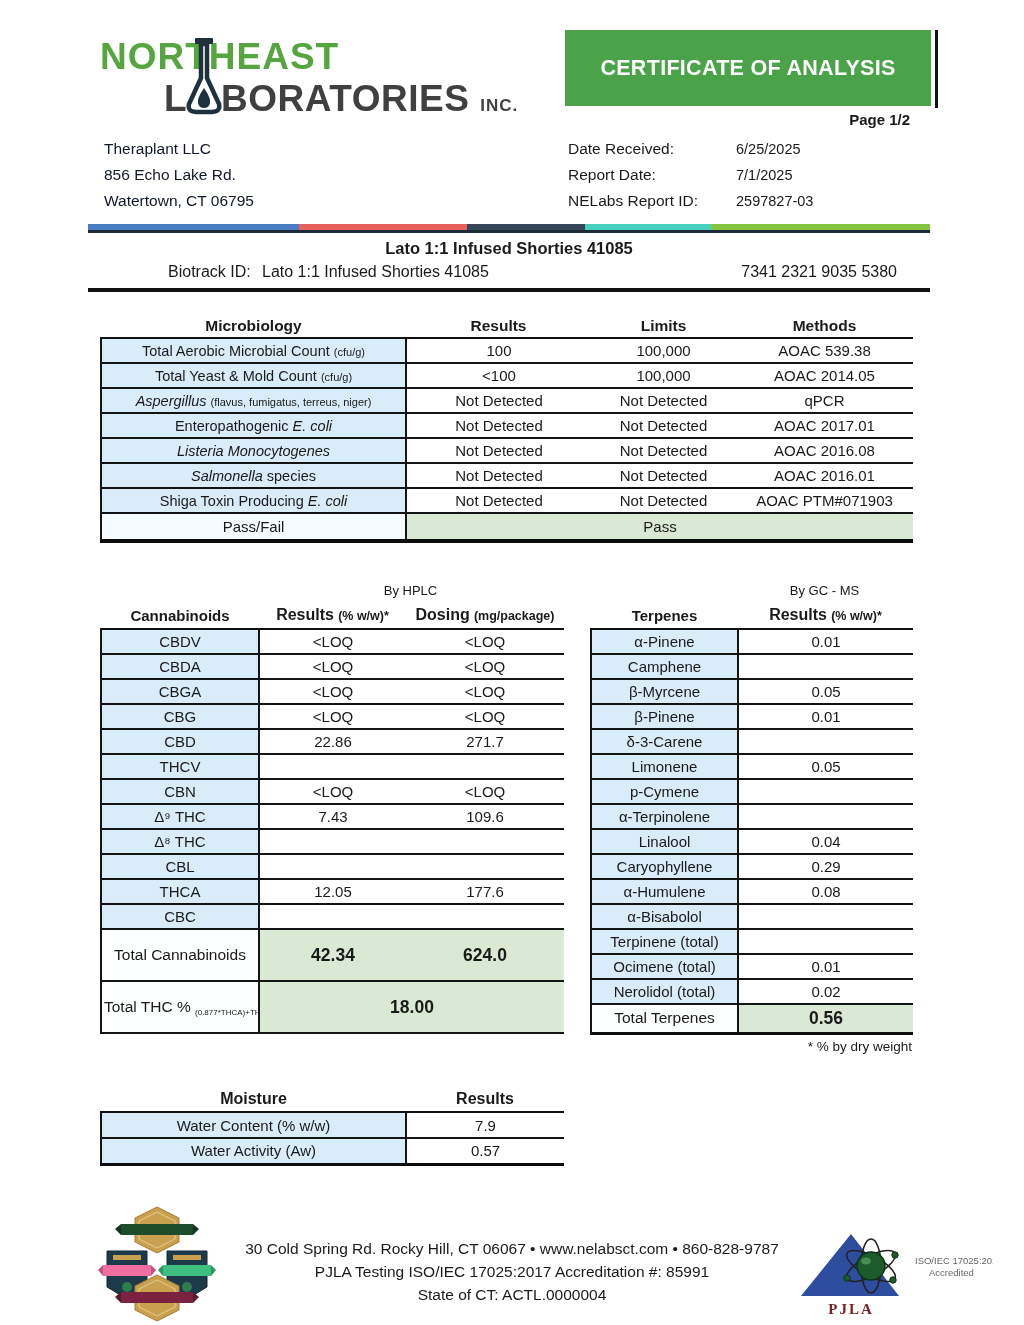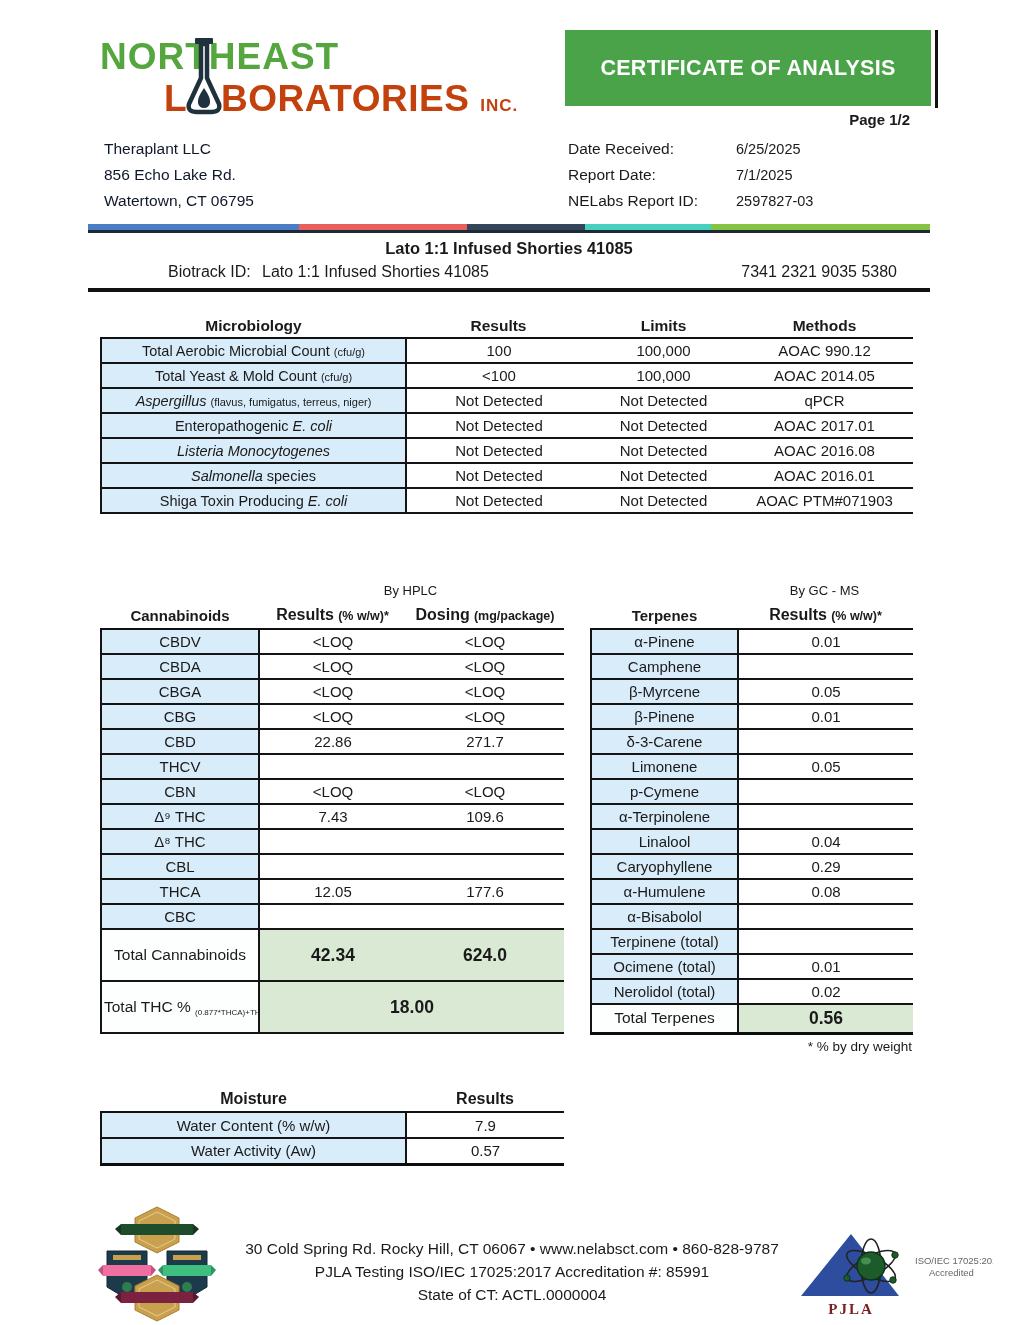--- a/index.html
+++ b/index.html
@@ -5,21 +5,21 @@
   * { margin:0; padding:0; box-sizing:border-box; }
   html,body { background:#e8e8e8; }
   .sheet {
     position:relative; width:1024px; height:1325px; background:#ffffff;
     font-family:"Liberation Sans", sans-serif; color:#1a1a1a; overflow:hidden;
     margin:0 auto;
   }
   
   .logo { position:absolute; left:100px; top:36px; width:420px; height:100px; }
   .logo-line1 { position:absolute; left:0; top:0; font-size:37px; font-weight:bold; letter-spacing:1px; color:#55a63e; }
-  .logo-line2 { position:absolute; left:64px; top:42px; font-size:37px; font-weight:bold; letter-spacing:0.5px; color:#c2410c; white-space:nowrap; }
+  .logo-line2 { position:absolute; left:64px; top:42px; font-size:37px; font-weight:bold; letter-spacing:0.5px; color:#404040; white-space:nowrap; }
   .logo-line2 .flask-gap { display:inline-block; width:34px; }
   .logo-inc { font-size:17px; letter-spacing:1px; }
   .flask { position:absolute; left:86px; top:2px; }
   .client { position:absolute; left:104px; top:136px; font-size:15.5px; line-height:26px; color:#0f172a; }
   .banner { position:absolute; left:565px; top:30px; width:366px; height:76px; background:#4aa349;
     display:flex; align-items:center; justify-content:center; color:#fff; font-size:21.5px; font-weight:bold; letter-spacing:0.3px; }
   .banner-vline { position:absolute; left:935px; top:30px; width:3px; height:78px; background:#111; }
   .page-label { position:absolute; left:760px; top:111px; width:150px; text-align:right; font-weight:bold; font-size:15px; }
   .meta { position:absolute; left:568px; top:136px; font-size:15.5px; line-height:26px; }
   .meta .lbl { display:inline-block; width:168px; }
@@ -140,21 +140,21 @@
         <tr class="hd">
       <th>Microbiology</th>
       <th>Results</th>
       <th>Limits</th>
       <th>Methods</th>
     </tr>
     <tr>
       <td class="nm"><span class="it"></span><span>Total Aerobic Microbial Count </span><span class="it"></span><span class="sm">(cfu/g)</span></td>
       <td class="vl">100</td>
       <td class="vl">100,000</td>
-      <td class="vl">AOAC 990.12</td>
+      <td class="vl">AOAC 539.38</td>
     </tr>
     <tr>
       <td class="nm"><span class="it"></span><span>Total Yeast &amp; Mold Count </span><span class="it"></span><span class="sm">(cfu/g)</span></td>
       <td class="vl">&lt;100</td>
       <td class="vl">100,000</td>
       <td class="vl">AOAC 2014.05</td>
     </tr>
     <tr>
       <td class="nm"><span class="it">Aspergillus </span><span></span><span class="it"></span><span class="sm">(flavus, fumigatus, terreus, niger)</span></td>
       <td class="vl">Not Detected</td>
@@ -177,20 +177,24 @@
       <td class="nm"><span class="it">Salmonella </span><span> species</span><span class="it"></span><span class="sm"></span></td>
       <td class="vl">Not Detected</td>
       <td class="vl">Not Detected</td>
       <td class="vl">AOAC 2016.01</td>
     </tr>
     <tr>
       <td class="nm"><span class="it"></span><span>Shiga Toxin Producing </span><span class="it">E. coli</span><span class="sm"></span></td>
       <td class="vl">Not Detected</td>
       <td class="vl">Not Detected</td>
       <td class="vl">AOAC PTM#071903</td>
+    </tr>
+    <tr class="pf">
+      <td class="pfn">Pass/Fail</td>
+      <td class="pfv" colspan="3">Pass</td>
     </tr>
   </tbody>
     </table>
 
   <div class="bynote" style="left:258px; top:583px; width:305px;">By HPLC</div>
   <div class="bynote" style="left:737px; top:583px; width:175px;">By GC - MS</div>
 
   <table class="tbl panel cann">
     <colgroup>
         <col style="width:158px">

